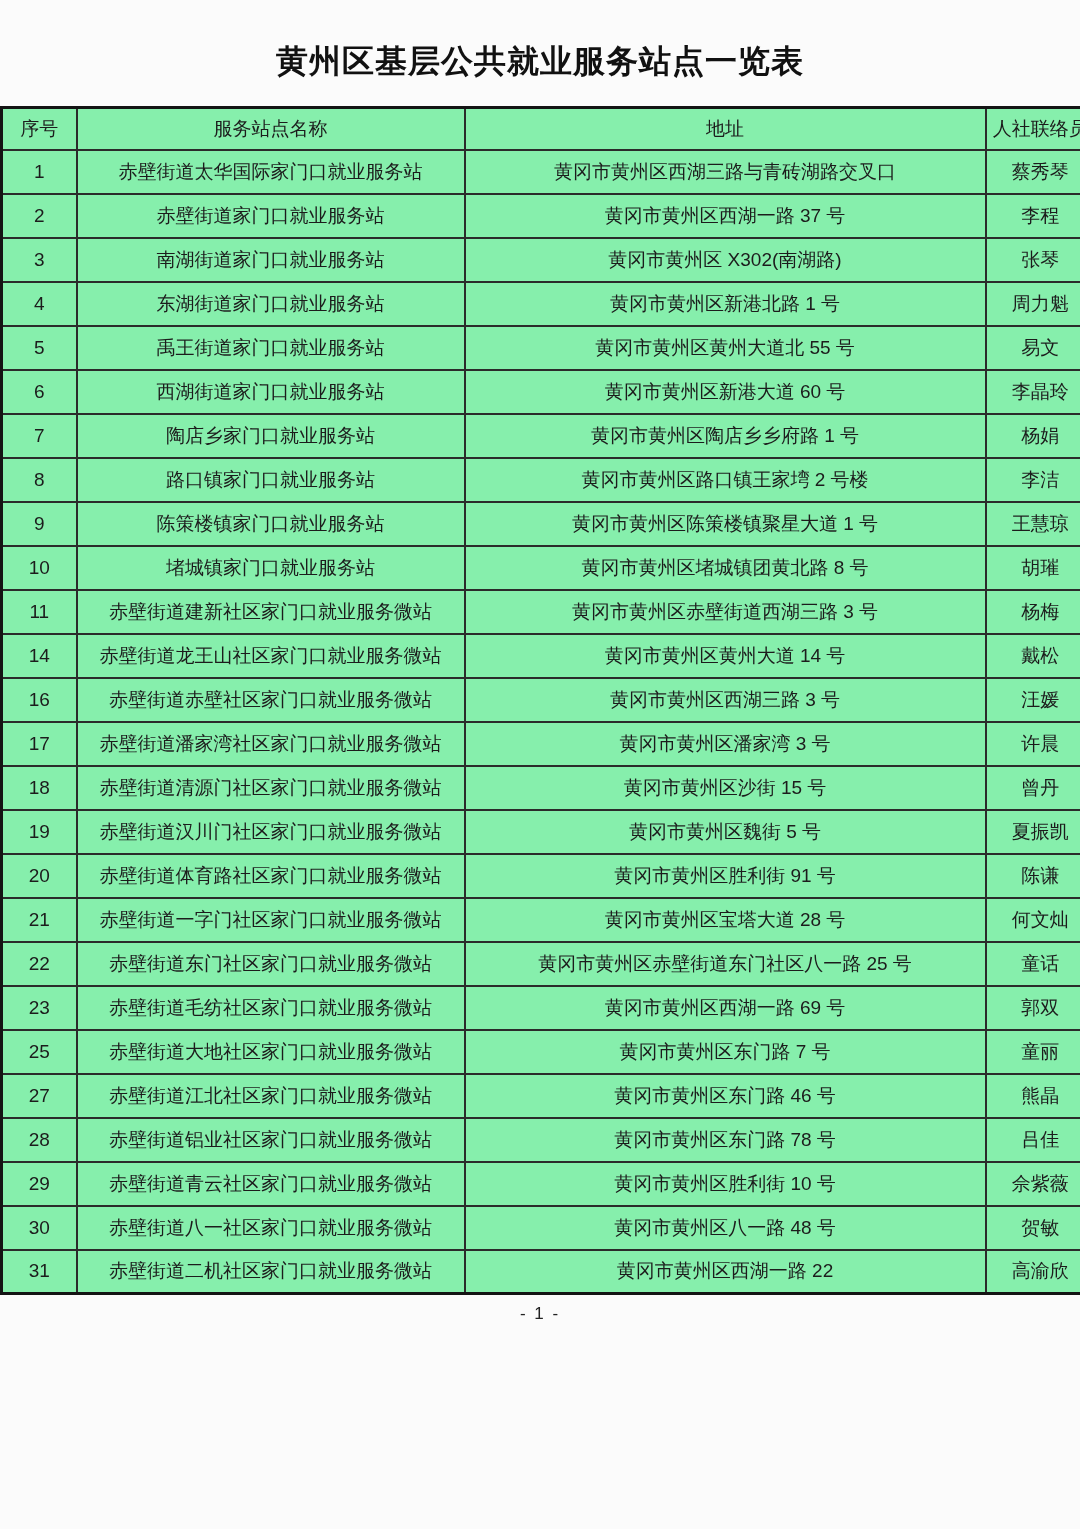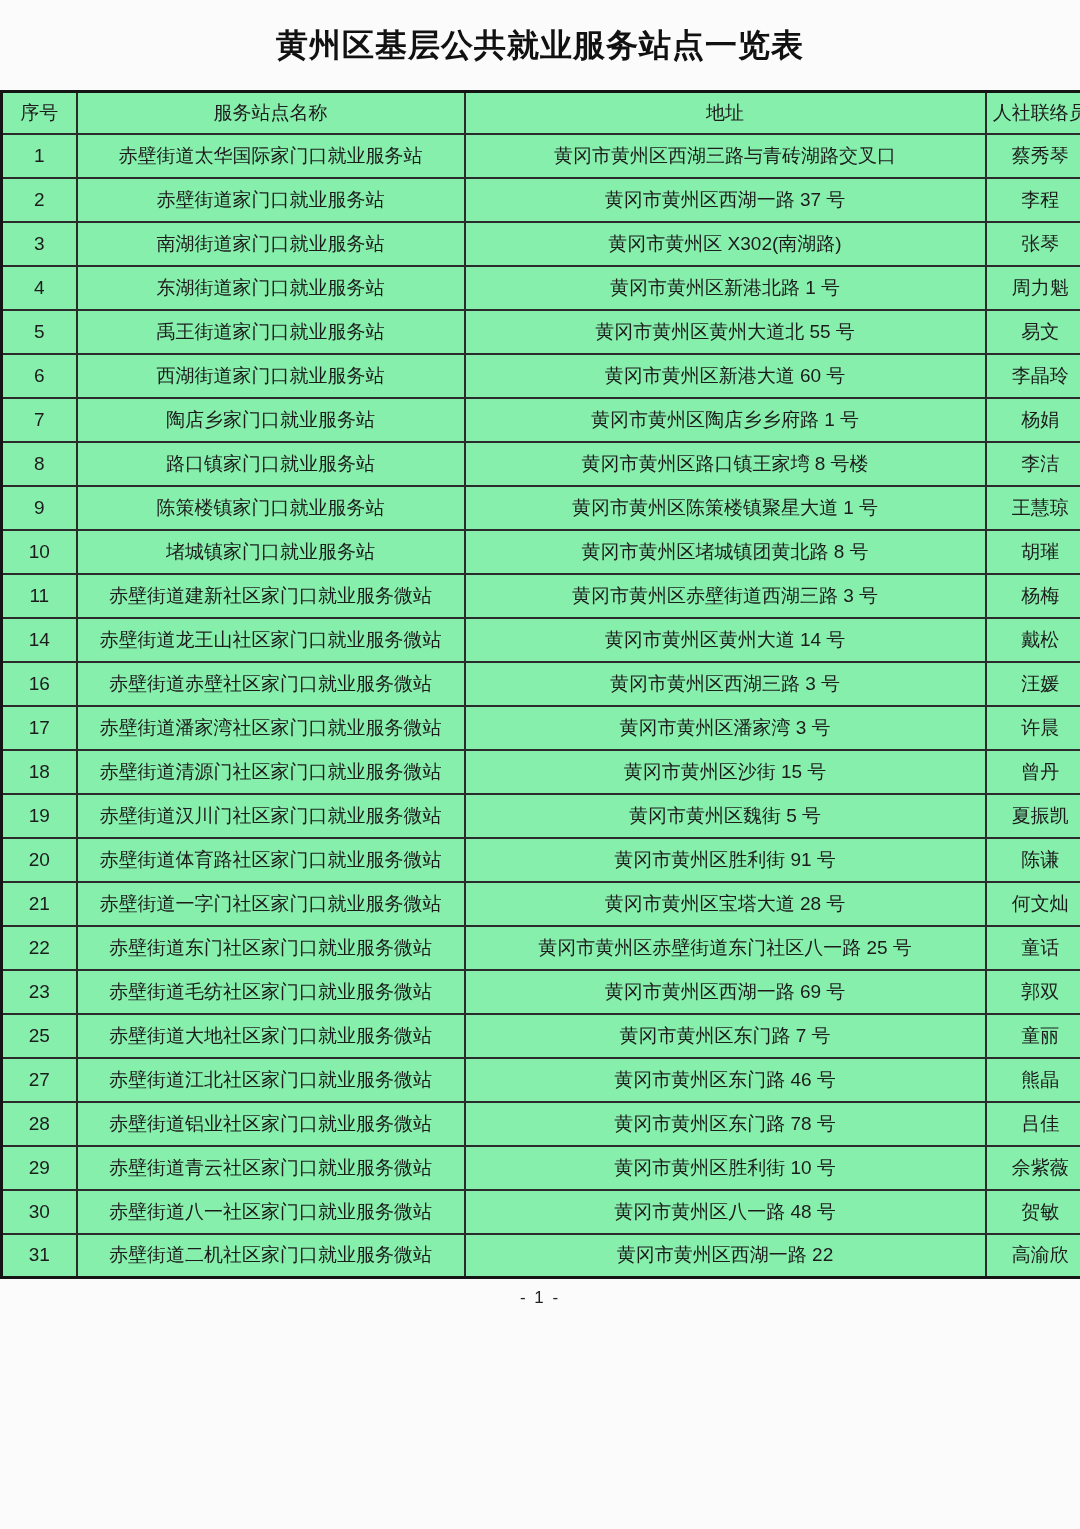--- a/index.html
+++ b/index.html
@@ -9,21 +9,21 @@
   }
   body {
     height: 1529px;
     background: #fbfbfb;
     color: #1a1a1a;
     position: relative;
   }
   .page {
     width: 1080px;
     height: 1529px;
-    padding-top: 24px;
+    padding-top: 40px;
     overflow: hidden;
   }
   .doc-title {
     text-align: center;
     font-family: "Liberation Serif", "DejaVu Serif", serif;
     font-weight: 900;
     font-size: 32px;
     letter-spacing: 1px;
     color: #111;
     margin-bottom: 22px;
@@ -126,21 +126,21 @@
         </tr>
         <tr>
           <td class="c-num">7</td>
           <td class="c-name">陶店乡家门口就业服务站</td>
           <td class="c-addr">黄冈市黄州区陶店乡乡府路 1 号</td>
           <td class="c-liai">杨娟</td>
         </tr>
         <tr>
           <td class="c-num">8</td>
           <td class="c-name">路口镇家门口就业服务站</td>
-          <td class="c-addr">黄冈市黄州区路口镇王家塆 8 号楼</td>
+          <td class="c-addr">黄冈市黄州区路口镇王家塆 2 号楼</td>
           <td class="c-liai">李洁</td>
         </tr>
         <tr>
           <td class="c-num">9</td>
           <td class="c-name">陈策楼镇家门口就业服务站</td>
           <td class="c-addr">黄冈市黄州区陈策楼镇聚星大道 1 号</td>
           <td class="c-liai">王慧琼</td>
         </tr>
         <tr>
           <td class="c-num">10</td>

